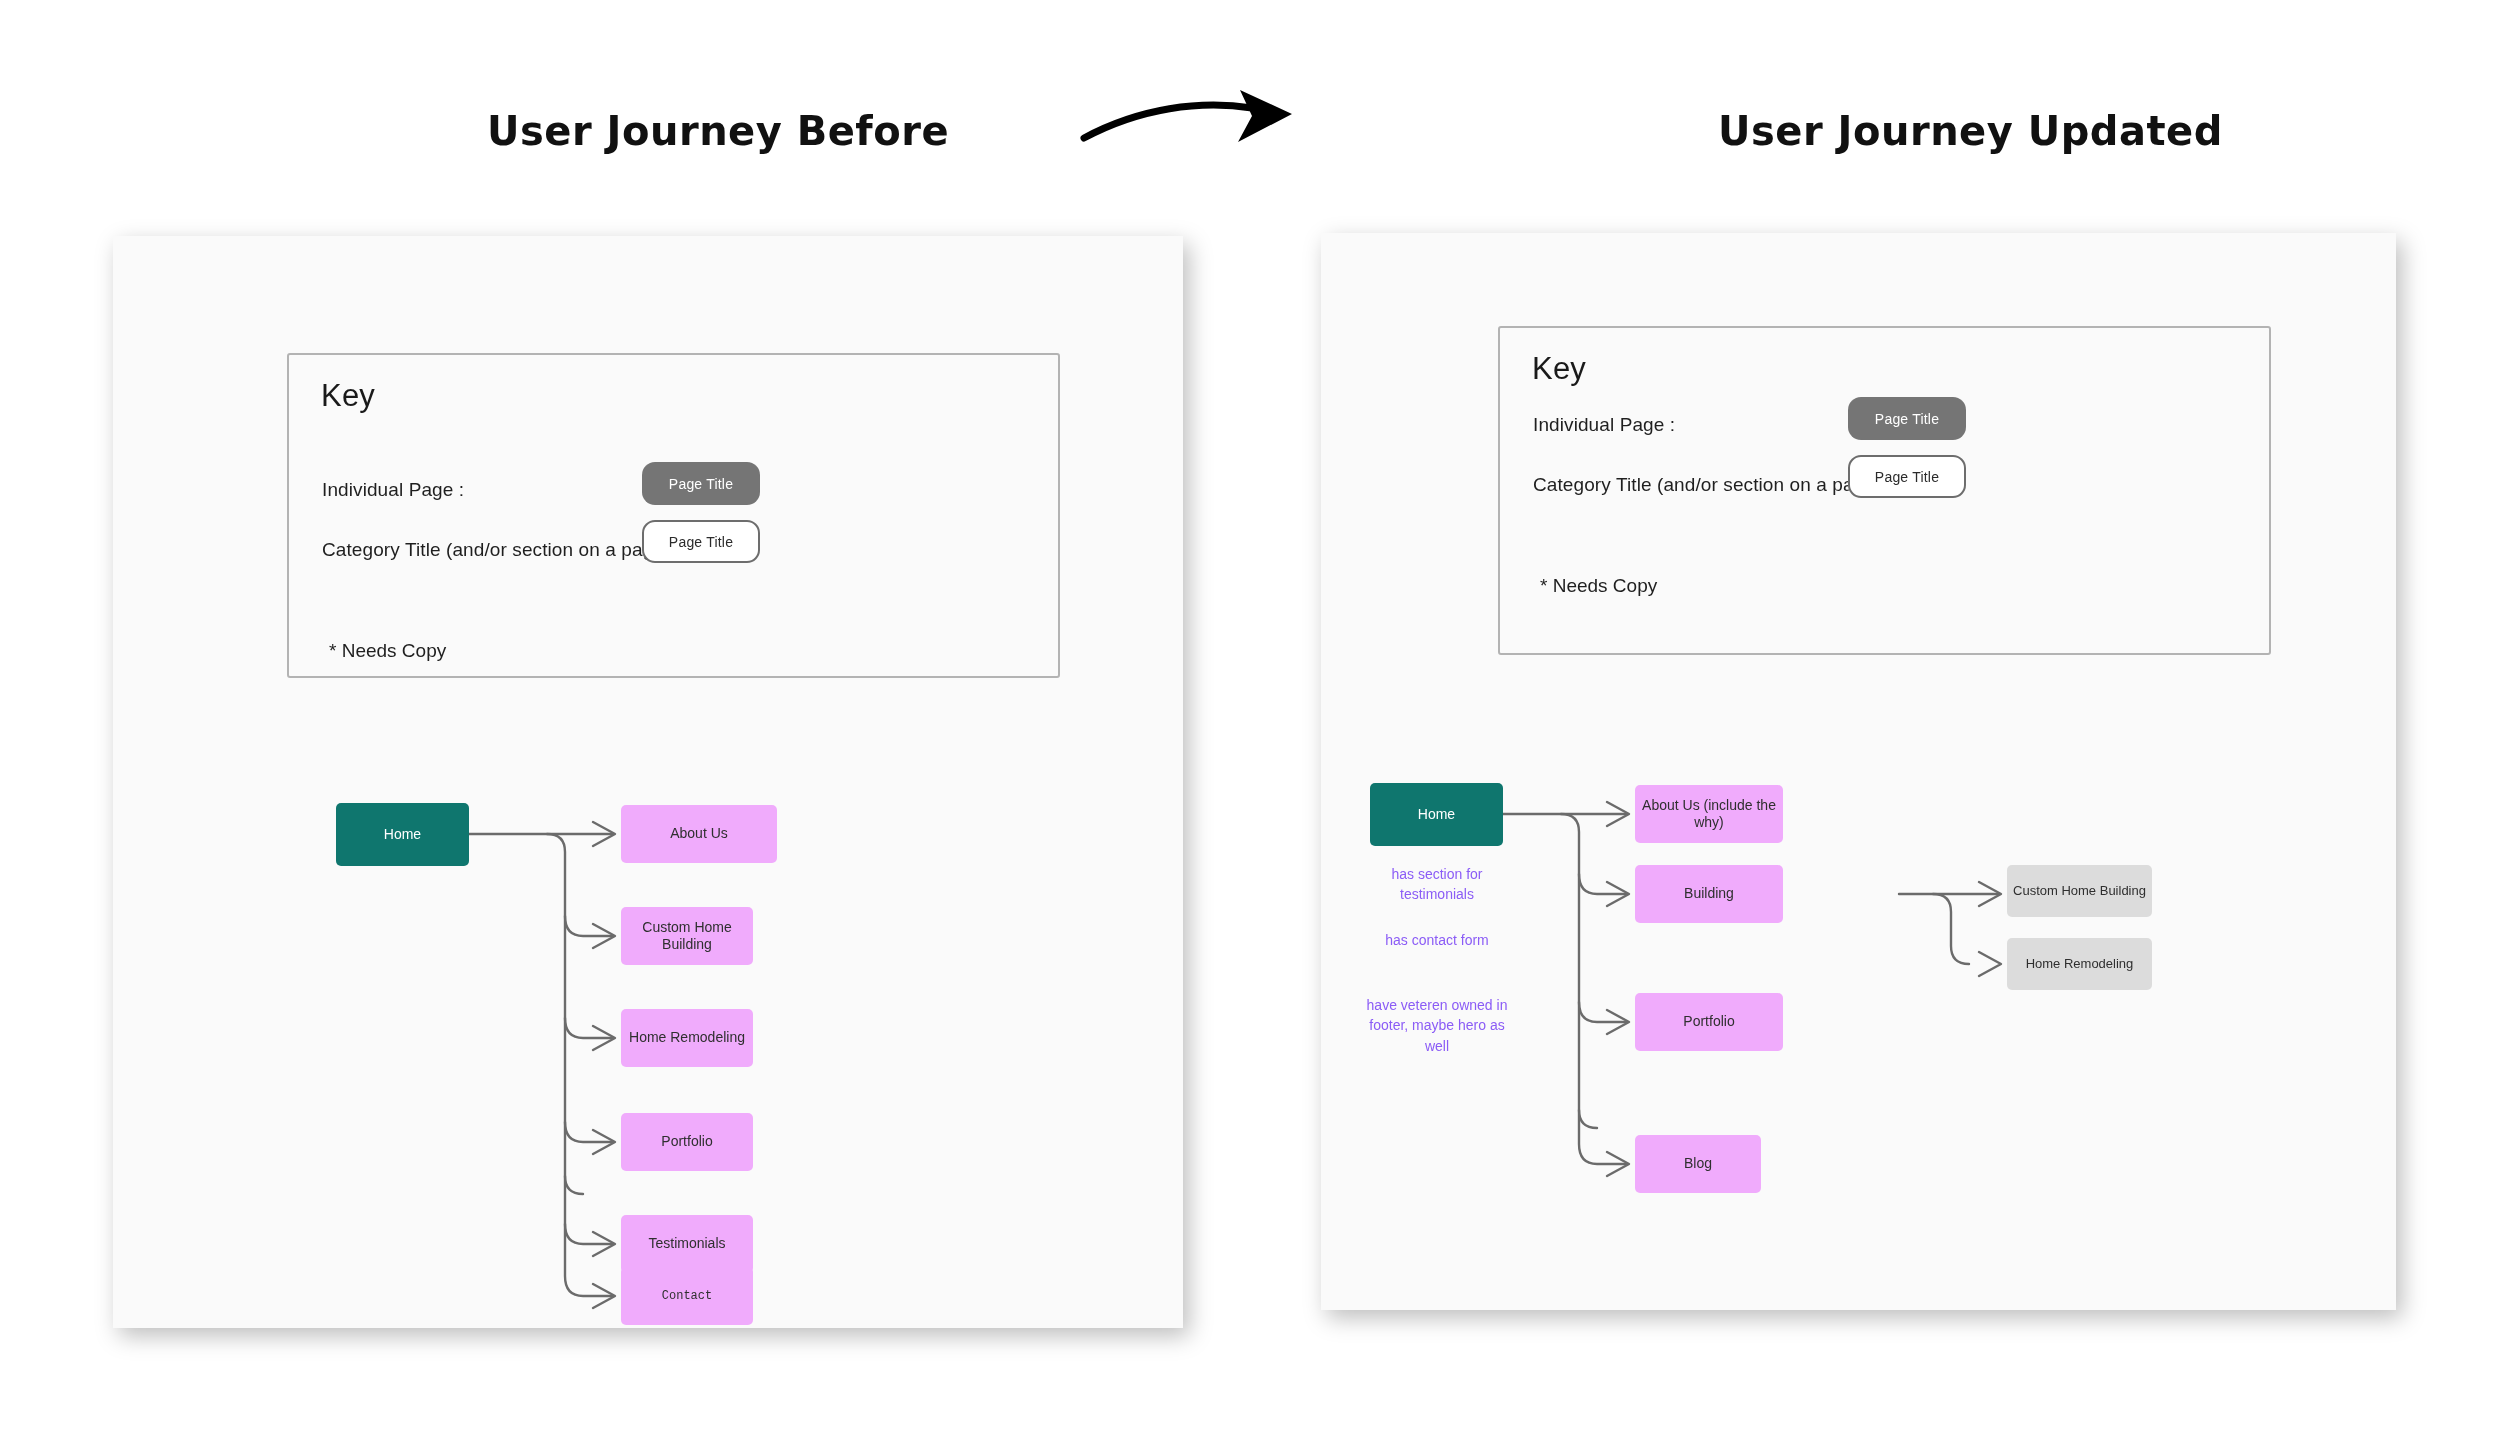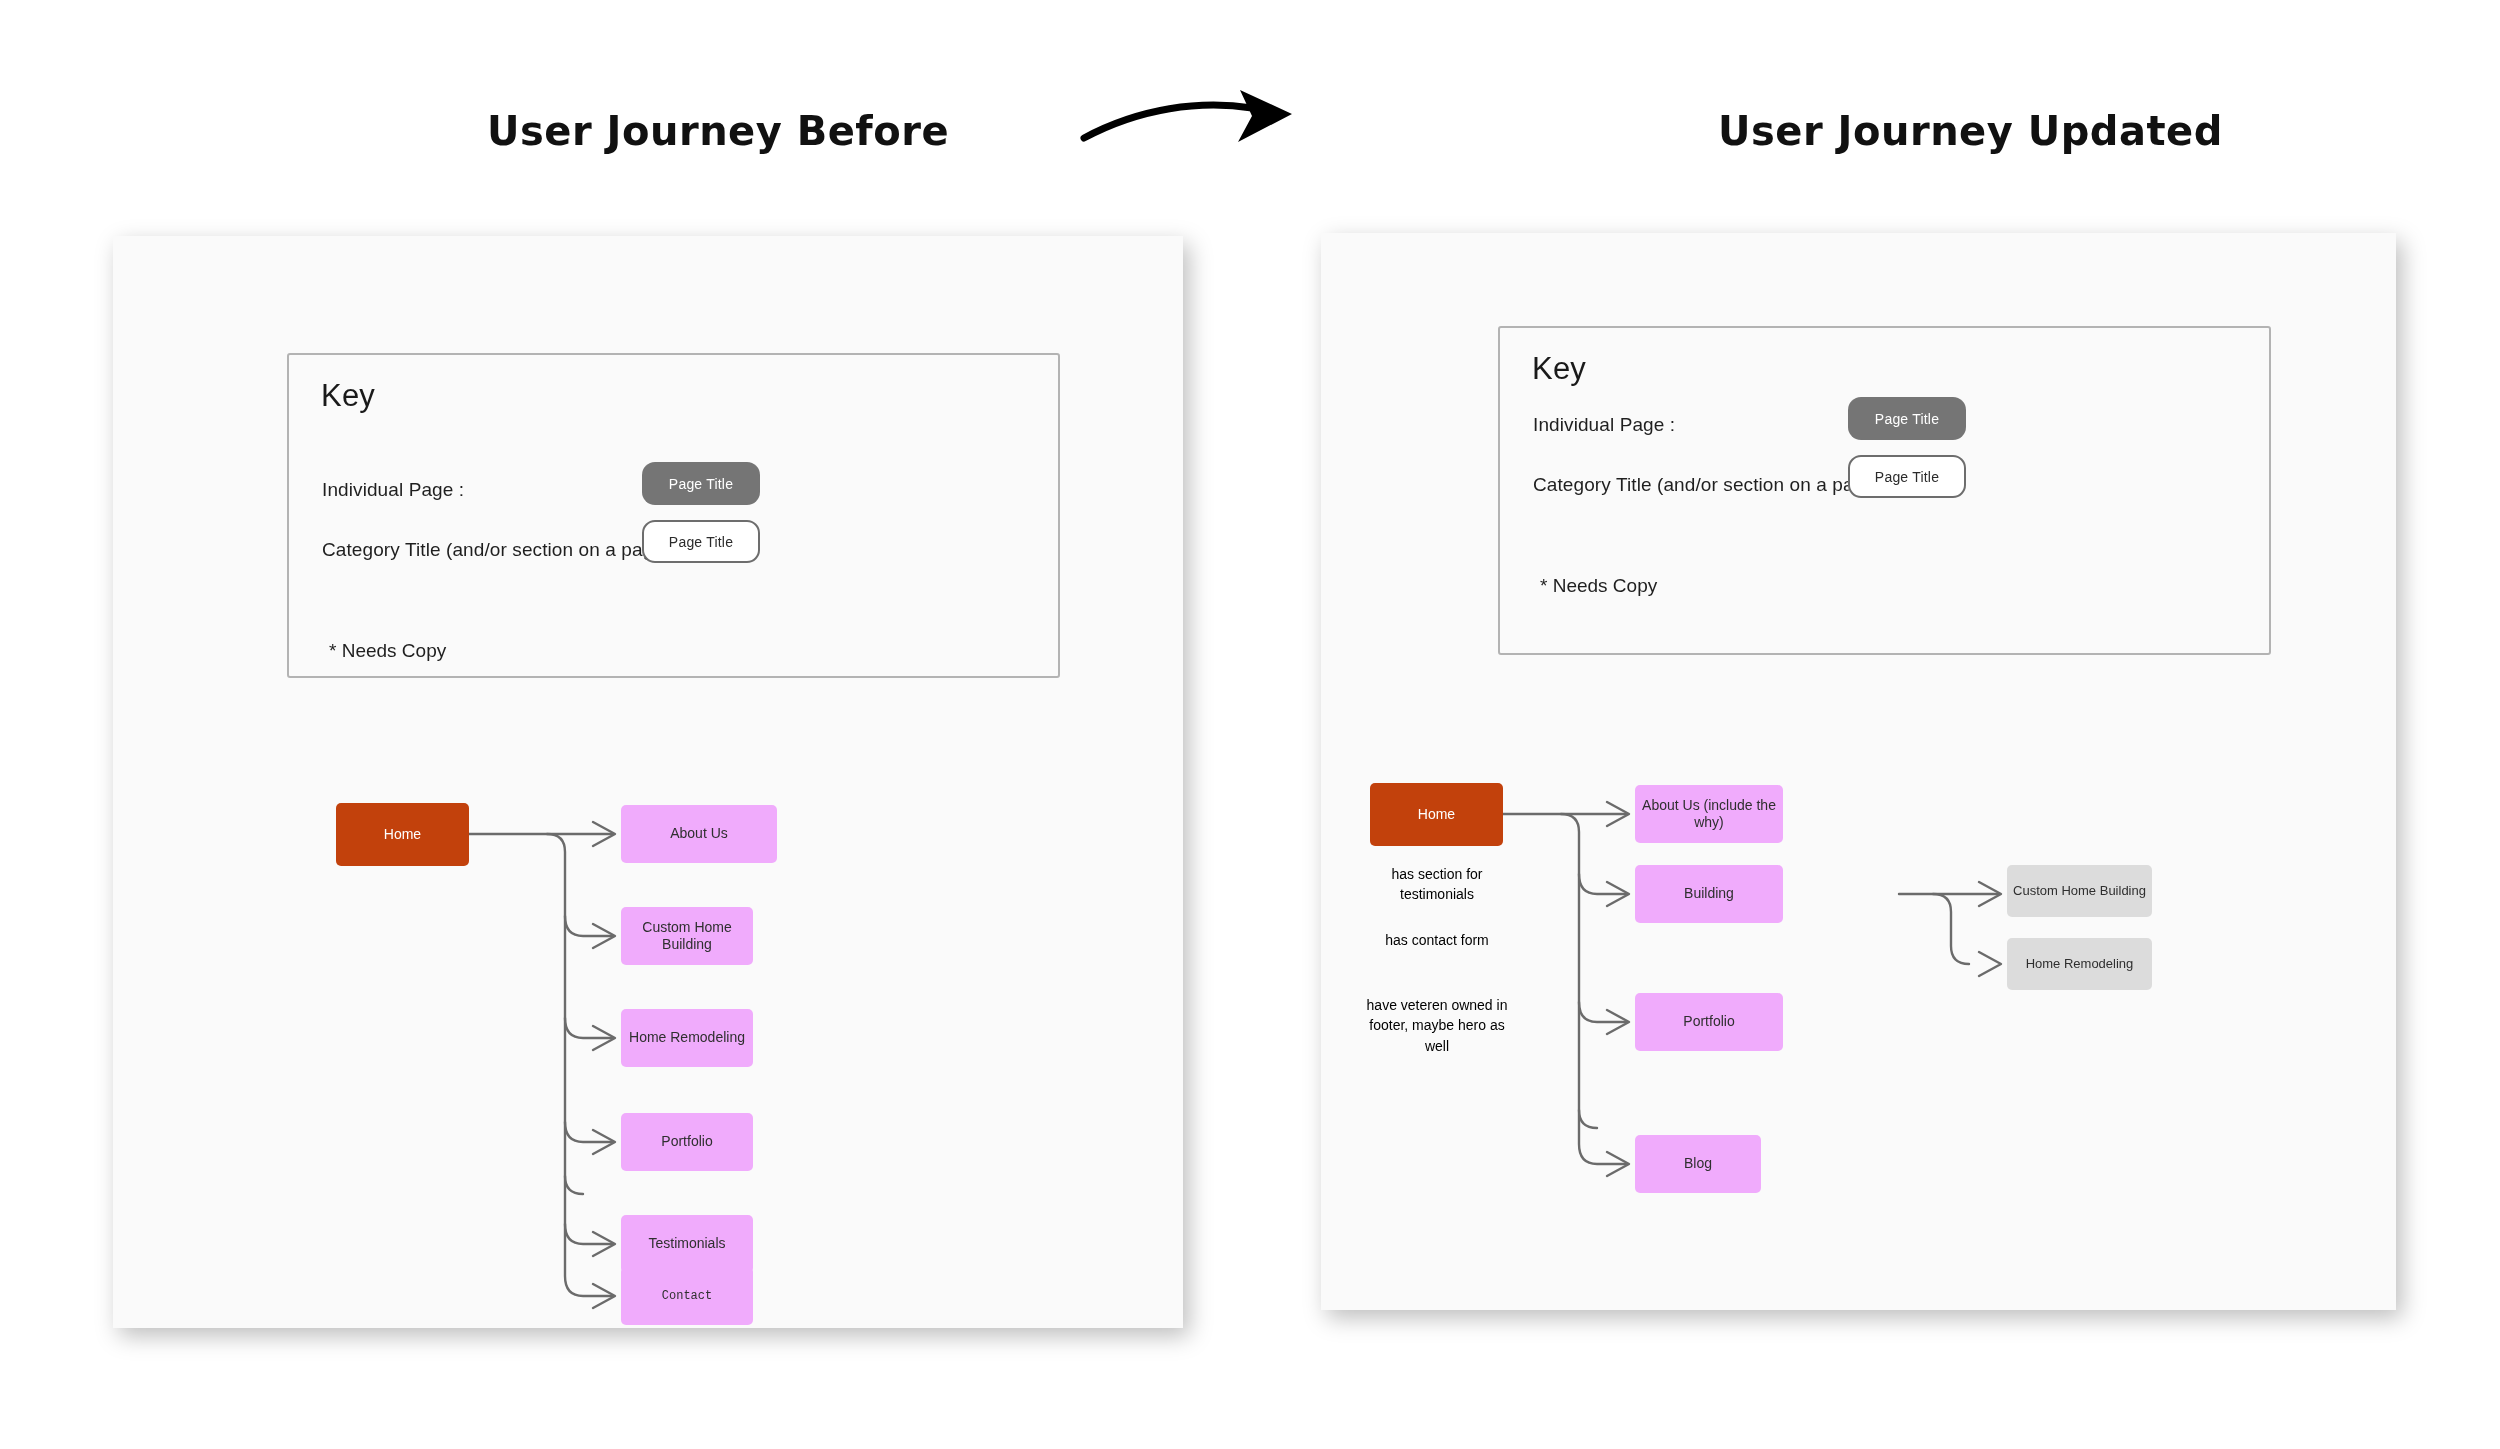--- a/index.html
+++ b/index.html
@@ -97,37 +97,37 @@
   .node {
     position: absolute;
     display: flex;
     align-items: center;
     justify-content: center;
     border-radius: 5px;
     text-align: center;
     line-height: 1.25;
   }
   .node-root {
-    background: #c2410c;
+    background: #0f766e;
     color: #ffffff;
   }
   .node-l2 {
     background: #f0abfc;
     color: #2f2f2f;
   }
   .node-l3 {
     background: #dcdcdc;
     color: #2f2f2f;
   }
 
   
   .annotation {
     position: absolute;
     font-size: 14px;
-    color: #000000;
+    color: #8b5cf6;
     text-align: center;
     line-height: 1.45;
   }
 
   
   .connectors {
     position: absolute;
     left: 0;
     top: 0;
     overflow: visible;

